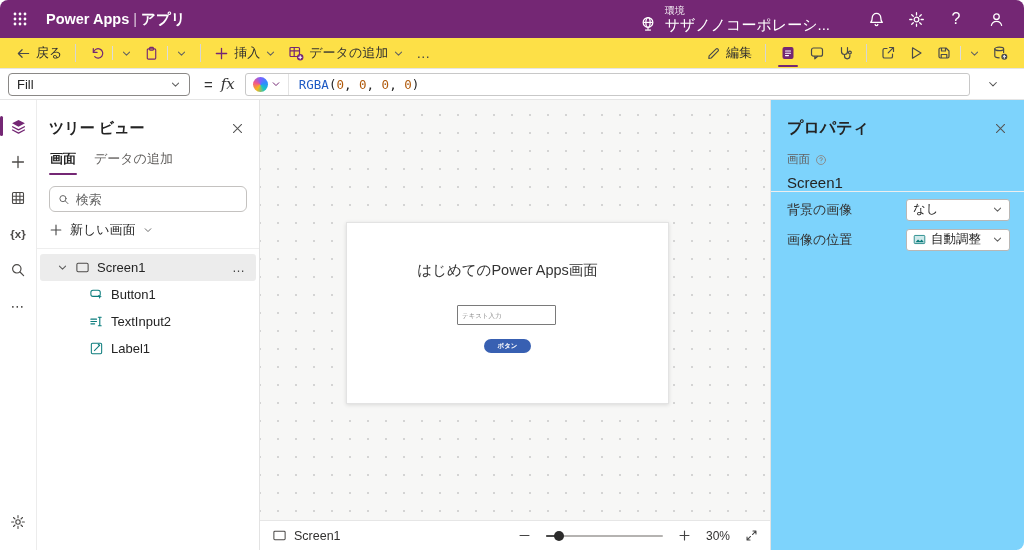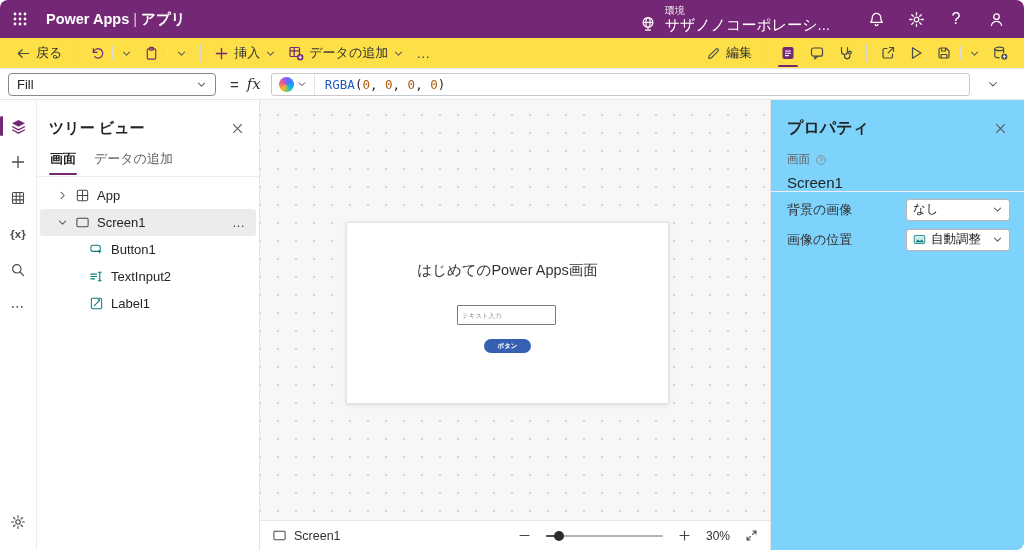--- a/index.html
+++ b/index.html
@@ -37,21 +37,21 @@
   .icon-purple { color:#742774; }
   .icon-dark { color:#4a4a4a; }
   .chev { color:#616161; }
   .tb-right { margin-left:auto; display:flex; align-items:center; }
   .tb-toggle-active { position:relative; width:30px; height:26px; display:flex; align-items:center; justify-content:center; }
   .tb-toggle-active::after { content:""; position:absolute; left:5px; right:5px; bottom:-1px; height:2.5px; background:#742774; border-radius:2px; }
   .more-glyph { font-size:14px; letter-spacing:1px; color:#444; }
 
   
   .formula-bar { height:31px; flex:0 0 31px; background:#fff; border-bottom:1px solid #e5e5e5; display:flex; align-items:center; padding:0 8px; }
-  .prop-select { width:208px; height:23px; border:1px solid #8a8886; border-radius:4px; background:#fff; display:flex; align-items:center; padding:0 8px; font-size:13px; color:#242424; }
+  .prop-select { width:182px; height:23px; border:1px solid #8a8886; border-radius:4px; background:#fff; display:flex; align-items:center; padding:0 8px; font-size:13px; color:#242424; }
   .prop-select .pname { flex:1; text-align:left; }
   .equals { margin:0 8px 0 14px; font-size:15px; color:#333; }
   .fx { font-family:"DejaVu Serif","Liberation Serif",serif; font-style:italic; font-size:15px; color:#333; margin-right:10px; }
   .formula-field { flex:1; height:23px; border:1px solid #c8c8c8; border-radius:3px; background:#fff; display:flex; align-items:center; overflow:hidden; }
   .copilot-btn { display:flex; align-items:center; gap:3px; padding:0 7px; height:100%; border-right:1px solid #e4e4e4; }
   .copilot-orb { width:15px; height:15px; border-radius:50%; background:conic-gradient(#7b61ff,#2e8bff,#18c6c0,#f8b718,#f2578b,#7b61ff); }
   .formula-text { font-family:"DejaVu Sans Mono","Liberation Mono",monospace; font-size:12.5px; padding-left:10px; white-space:pre; }
   .t-fn { color:#1f5bc4; }
   .t-p { color:#242424; }
   .t-n { color:#b0590a; }
@@ -385,32 +385,38 @@
         <button class="panel-close">
           <svg width="13" height="13" viewBox="0 0 16 16" fill="none" stroke="currentColor" stroke-width="1.3" stroke-linecap="round">
               <path d="m3 3 10 10M13 3 3 13"></path>
             </svg>
         </button>
       </div>
       <div class="tabs">
         <button class="tab active">画面</button>
         <button class="tab">データの追加</button>
       </div>
+      <div class="tree-search">
+        <svg width="13" height="13" viewBox="0 0 16 16" fill="none" stroke="currentColor" stroke-width="1.3" stroke-linecap="round">
+          <circle cx="6.8" cy="6.8" r="4.2"></circle>
+            <path d="m10 10 3.6 3.6"></path>
+        </svg>
+        <input type="text" placeholder="検索" style="">
+      </div>
+      <button class="new-screen">
+        <svg class="icon-dark" width="14" height="14" viewBox="0 0 16 16" fill="none" stroke="currentColor" stroke-width="1.3" stroke-linecap="round">
+            <path d="M8 2.5v11M2.5 8h11"></path>
+          </svg>
+        <span>新しい画面</span>
+        <svg class="chev" width="10" height="10" viewBox="0 0 16 16" fill="none" stroke="currentColor" stroke-width="1.5" stroke-linecap="round" stroke-linejoin="round">
+            <path d="m3.5 6 4.5 4.5L12.5 6"></path>
+          </svg>
+      </button>
       <div class="tree-sep"></div>
       <div class="tree-items">
-        <div class="tree-row">
-          <svg class="chev-icon" width="11" height="11" viewBox="0 0 16 16" fill="none" stroke="currentColor" stroke-width="1.5" stroke-linecap="round" stroke-linejoin="round">
-              <path d="m6 3.5 4.5 4.5L6 12.5"></path>
-            </svg>
-          <svg class="struct-icon" width="15" height="15" viewBox="0 0 16 16" fill="none" stroke="currentColor" stroke-width="1.1">
-            <rect x="2.5" y="2.5" width="11" height="11" rx="1.4"></rect>
-            <path d="M2.5 8h11M8 2.5v11"></path>
-          </svg>
-          <span>App</span>
-        </div>
         <div class="tree-row selected">
           <svg class="chev-icon" width="11" height="11" viewBox="0 0 16 16" fill="none" stroke="currentColor" stroke-width="1.5" stroke-linecap="round" stroke-linejoin="round">
               <path d="m3.5 6 4.5 4.5L12.5 6"></path>
             </svg>
           <svg class="struct-icon" width="15" height="15" viewBox="0 0 16 16" fill="none" stroke="currentColor" stroke-width="1.1">
             <rect x="2" y="3.5" width="12" height="9" rx="1.4"></rect>
           </svg>
           <span>Screen1</span>
           <span class="grow"></span>
           <button class="row-more">…</button>

